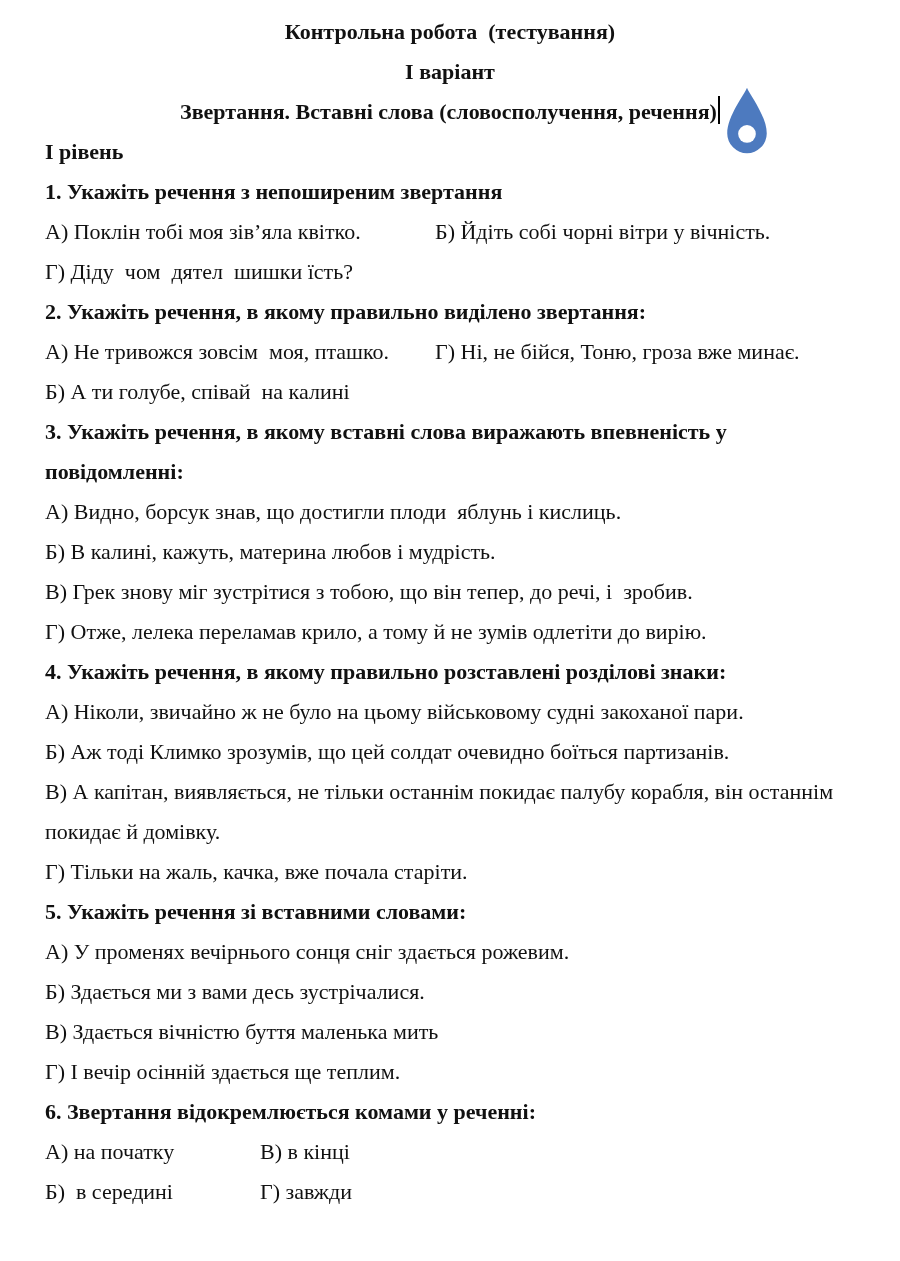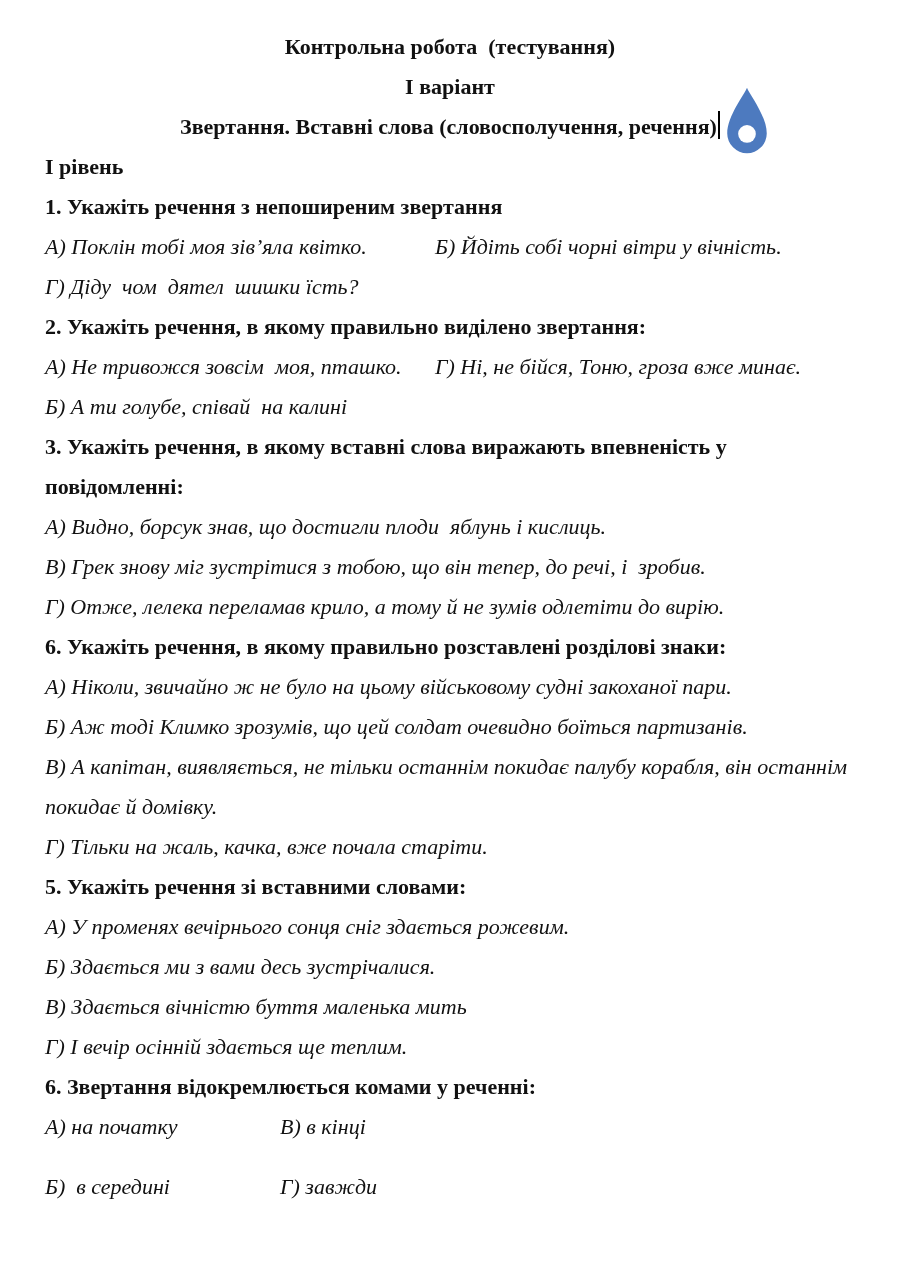--- a/index.html
+++ b/index.html
@@ -6,31 +6,31 @@
   html, body { background: #ffffff; }
   body {
     width: 900px;
     height: 1261px;
     position: relative;
     font-family: "Liberation Serif", "DejaVu Serif", serif;
     font-size: 22px;
     color: #111111;
     overflow: hidden;
   }
-  .page { padding: 27px 45px 0 45px; }
+  .page { padding: 12px 45px 0 45px; }
   p { line-height: 40px; }
   .center { text-align: center; }
   .bold { font-weight: bold; }
   [data-bind] { white-space: pre-wrap; }
 
   
   .opts.two-col { display: grid; grid-template-columns: 390px 1fr; }
-  .opts.two-col-narrow { display: grid; grid-template-columns: 215px 1fr; gap: 20px; }
+  .opts.two-col-narrow { display: grid; grid-template-columns: 215px 1fr; }
   .opts.one-col { display: block; }
-  .opt { line-height: 40px; font-style: italic; }
+  .opt { line-height: 40px; }
 
   
   .caret {
     display: inline-block;
     width: 2px;
     height: 28px;
     background: #000000;
     vertical-align: -5px;
     margin-left: 1px;
   }
@@ -72,27 +72,28 @@
       <p class="opt"><span data-bind="questions.1.options.0.label">А)</span> <span data-bind="questions.1.options.0.text">Не тривожся зовсім  моя, пташко.</span></p>
       <p class="opt"><span data-bind="questions.1.options.3.label">Г)</span> <span data-bind="questions.1.options.3.text">Ні, не бійся, Тоню, гроза вже минає.</span></p>
       <p class="opt"><span data-bind="questions.1.options.2.label">Б)</span> <span data-bind="questions.1.options.2.text">А ти голубе, співай  на калині</span></p>
     </div>
   </section>
 
   <section>
     <p class="bold" data-bind="questions.2.heading">3. Укажіть речення, в якому вставні слова виражають впевненість у повідомленні:</p>
     <div class="opts one-col">
       <p class="opt"><span data-bind="questions.2.options.0.label">А)</span> <span data-bind="questions.2.options.0.text">Видно, борсук знав, що достигли плоди  яблунь і кислиць.</span></p>
+      <p class="opt"><span data-bind="questions.2.options.1.label">Б)</span> <span data-bind="questions.2.options.1.text">В калині, кажуть, материна любов і мудрість.</span></p>
       <p class="opt"><span data-bind="questions.2.options.2.label">В)</span> <span data-bind="questions.2.options.2.text">Грек знову міг зустрітися з тобою, що він тепер, до речі, і  зробив.</span></p>
       <p class="opt"><span data-bind="questions.2.options.3.label">Г)</span> <span data-bind="questions.2.options.3.text">Отже, лелека переламав крило, а тому й не зумів одлетіти до вирію.</span></p>
     </div>
   </section>
 
   <section>
-    <p class="bold" data-bind="questions.3.heading">6. Укажіть речення, в якому правильно розставлені розділові знаки:</p>
+    <p class="bold" data-bind="questions.3.heading">4. Укажіть речення, в якому правильно розставлені розділові знаки:</p>
     <div class="opts one-col">
       <p class="opt"><span data-bind="questions.3.options.0.label">А)</span> <span data-bind="questions.3.options.0.text">Ніколи, звичайно ж не було на цьому військовому судні закоханої пари.</span></p>
       <p class="opt"><span data-bind="questions.3.options.1.label">Б)</span> <span data-bind="questions.3.options.1.text">Аж тоді Климко зрозумів, що цей солдат очевидно боїться партизанів.</span></p>
       <p class="opt"><span data-bind="questions.3.options.2.label">В)</span> <span data-bind="questions.3.options.2.text">А капітан, виявляється, не тільки останнім покидає палубу корабля, він останнім покидає й домівку.</span></p>
       <p class="opt"><span data-bind="questions.3.options.3.label">Г)</span> <span data-bind="questions.3.options.3.text">Тільки на жаль, качка, вже почала старіти.</span></p>
     </div>
   </section>
 
   <section>
     <p class="bold" data-bind="questions.4.heading">5. Укажіть речення зі вставними словами:</p>

